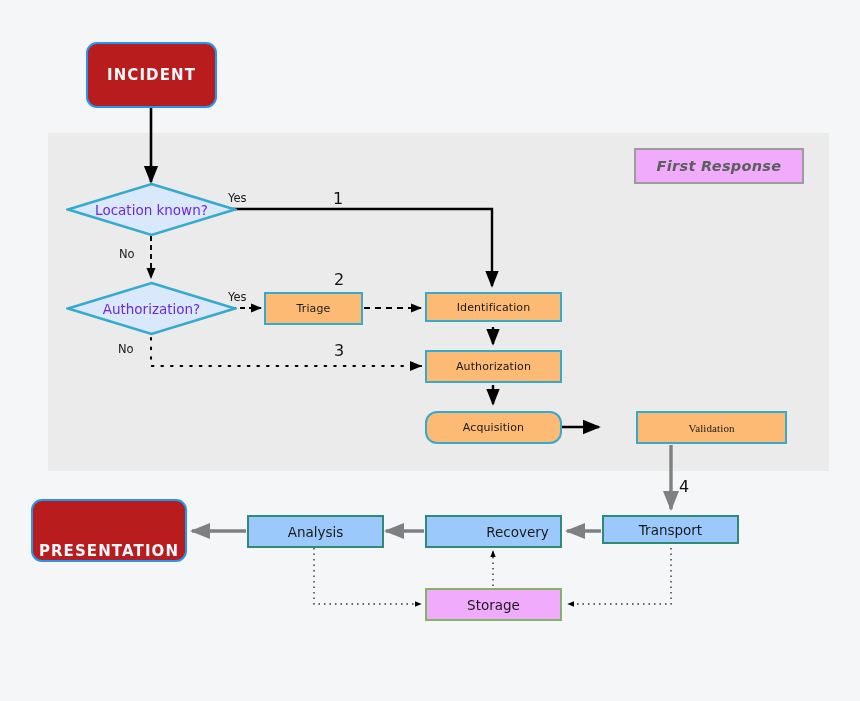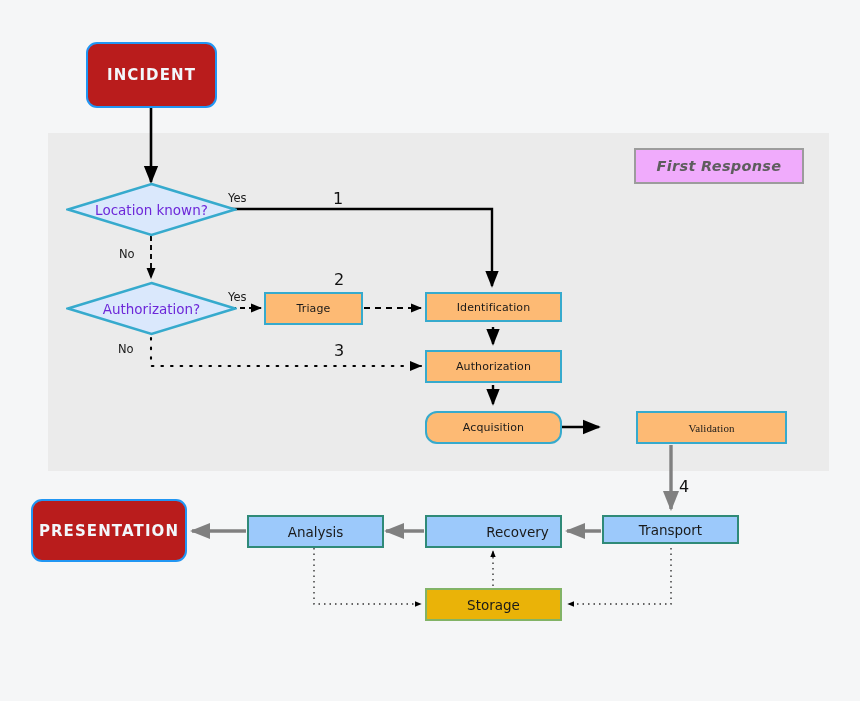--- a/index.html
+++ b/index.html
@@ -34,21 +34,21 @@
     font-size:11px;
     letter-spacing:.1px;
   }
   
   .proc2{
     background:#9cc9fb;
     border:2px solid #2f8a78;
     font-size:13.5px;
   }
   .storage{
-    background:#eab308;
+    background:#f0abfc;
     border:2px solid #82b366;
     font-size:13.5px;
   }
   
   .term{
     background:#b91c1c;
     border:2px solid #2196f3;
     border-radius:11px;
     color:#f2f7fb;
     font-weight:bold;
@@ -201,21 +201,21 @@
   </div>
 
   <div class="node proc2" style="left:247px;top:515px;width:137px;height:33px;">
     <span>Analysis</span>
   </div>
 
   <div class="node storage" style="left:425px;top:588px;width:137px;height:33px;">
     <span>Storage</span>
   </div>
 
-  <div class="node term" style="left:31px;top:499px;width:156px;height:63px;">
+  <div class="node term" style="left:31px;top:499px;width:156px;height:63px;align-items:flex-end;">
     <span>PRESENTATION</span>
   </div>
 
   <div class="elabel" style="left:228px;top:191px;">Yes</div>
   <div class="elabel" style="left:119px;top:247px;">No</div>
   <div class="elabel" style="left:228px;top:290px;">Yes</div>
   <div class="elabel" style="left:118px;top:342px;">No</div>
 
   <div class="num" style="left:333px;top:189px;">1</div>
   <div class="num" style="left:334px;top:270px;">2</div>

